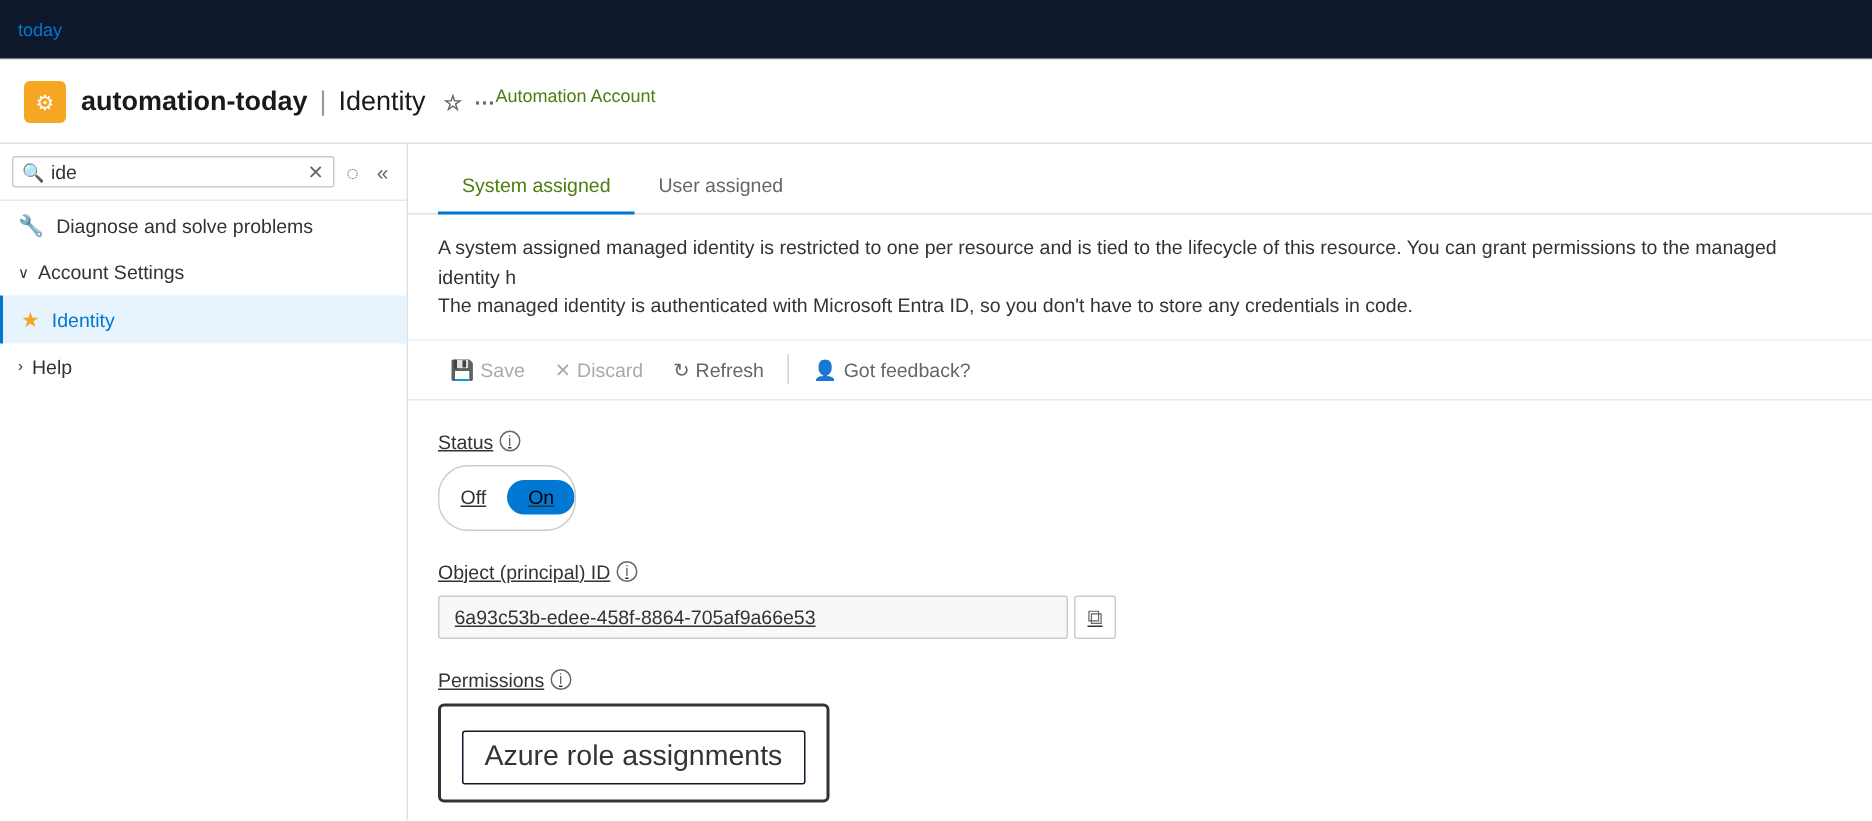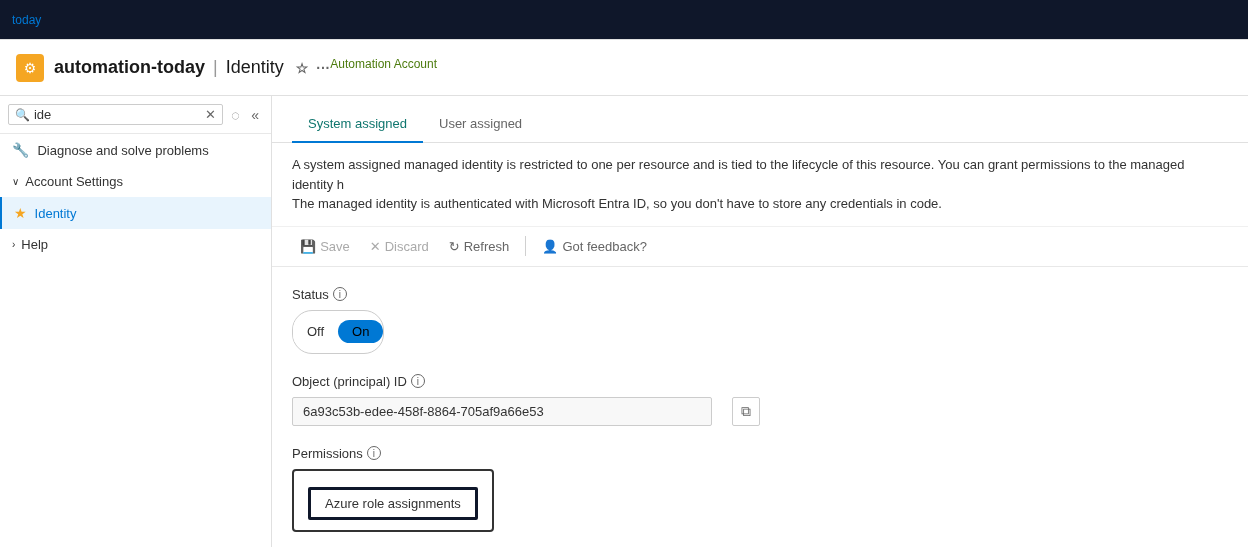--- a/index.html
+++ b/index.html
@@ -142,21 +142,21 @@
     }
     .tab {
       padding: 8px 16px 10px;
       font-size: 13px;
       cursor: pointer;
       color: #666;
       border-bottom: 2px solid transparent;
       margin-bottom: -1px;
     }
     .tab.active {
-      color: #0f766e;
+      color: #4d7c0f;
       border-bottom: 2px solid #0078d4;
       font-weight: 500;
     }
 
     
     .description-block {
       padding: 12px 20px;
       font-size: 13px;
       color: #333;
       line-height: 1.5;
@@ -183,21 +183,21 @@
       padding: 4px 8px;
       border-radius: 2px;
     }
     .toolbar-btn.disabled { color: #aaa; cursor: default; }
     .toolbar-separator { width: 1px; height: 20px; background: #d0d0d0; margin: 0 4px; }
 
     
     .content-body { padding: 20px; }
 
     
-    .field-section { margin-bottom: 20px; }
+    .field-section { margin-bottom: 20px; text-decoration: underline; }
     .field-label {
       font-size: 13px;
       color: #333;
       margin-bottom: 8px;
       display: flex;
       align-items: center;
       gap: 4px;
     }
     .info-icon {
       width: 14px;
@@ -232,21 +232,21 @@
     .toggle-option.selected {
       background: #0078d4;
       color: #000000;
       border-radius: 18px;
     }
 
     
     .object-id-wrap {
       display: flex;
       align-items: center;
-      gap: 20px;
+      gap: 4px;
     }
     .object-id-input {
       border: 1px solid #ccc;
       background: #f8f8f8;
       padding: 6px 10px;
       font-size: 13px;
       color: #333;
       width: 420px;
       border-radius: 2px;
     }
@@ -262,23 +262,23 @@
 
     
     .permissions-box {
       border: 2px solid #333;
       border-radius: 4px;
       padding: 10px 14px;
       display: inline-block;
     }
     .azure-role-btn {
       background: #fff;
-      border: 3px solid #0f172a;
+      border: 1px solid #0f172a;
       padding: 6px 14px;
-      font-size: 13px;
+      font-size: 19px;
       cursor: pointer;
       border-radius: 2px;
       color: #333;
       margin-top: 6px;
     }
 
     
     .info-banner {
       background: #eff6fc;
       border-left: 3px solid #0078d4;

